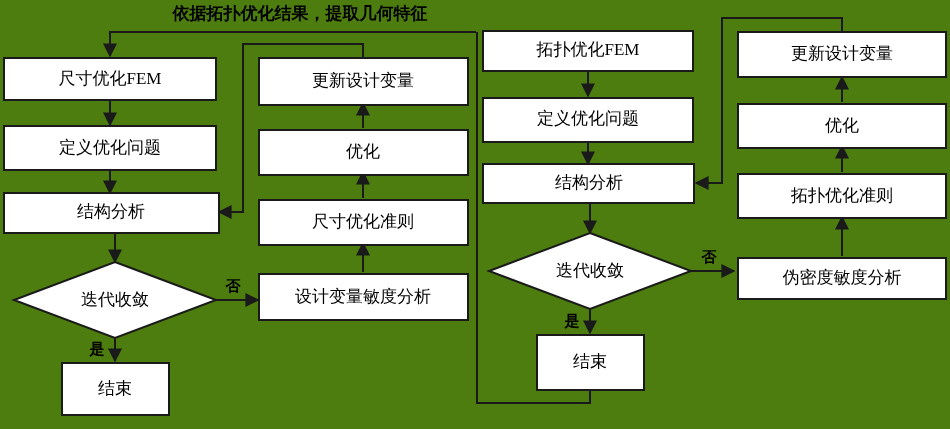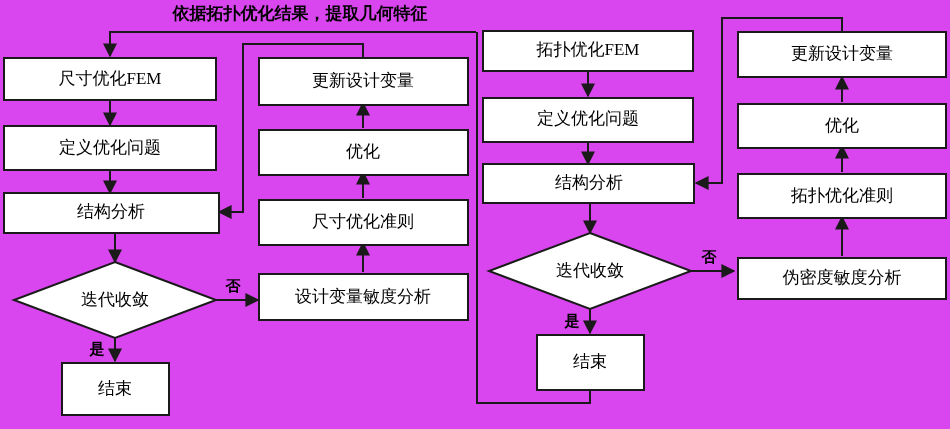--- a/index.html
+++ b/index.html
@@ -10,21 +10,21 @@
   body {
     width: 950px;
     height: 429px;
     font-family: "Liberation Serif", "DejaVu Serif", serif;
   }
   #flow-root {
     position: relative;
     width: 950px;
     height: 429px;
     overflow: hidden;
-    background: #d946ef;
+    background: #4d7c0f;
   }
   svg.flow-canvas {
     display: block;
     width: 950px;
     height: 429px;
   }
   .node-box {
     fill: #ffffff;
     stroke: #1a1a1a;
     stroke-width: 2;

